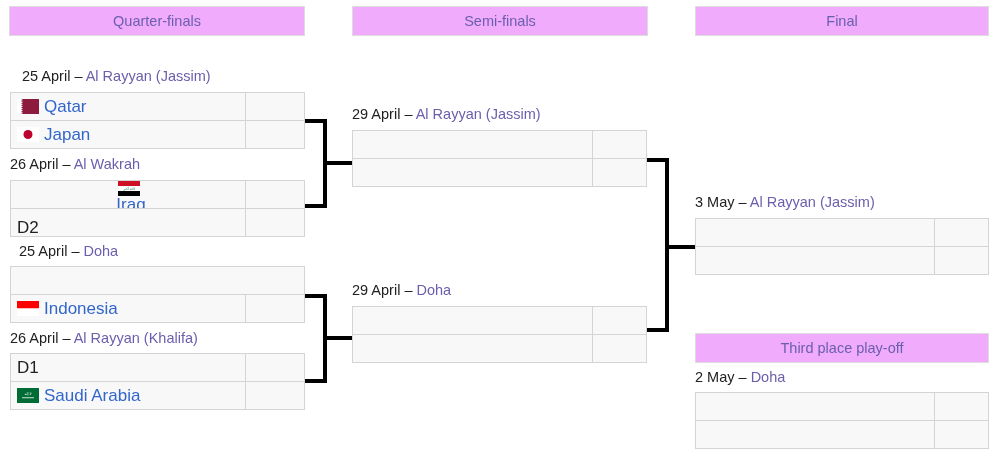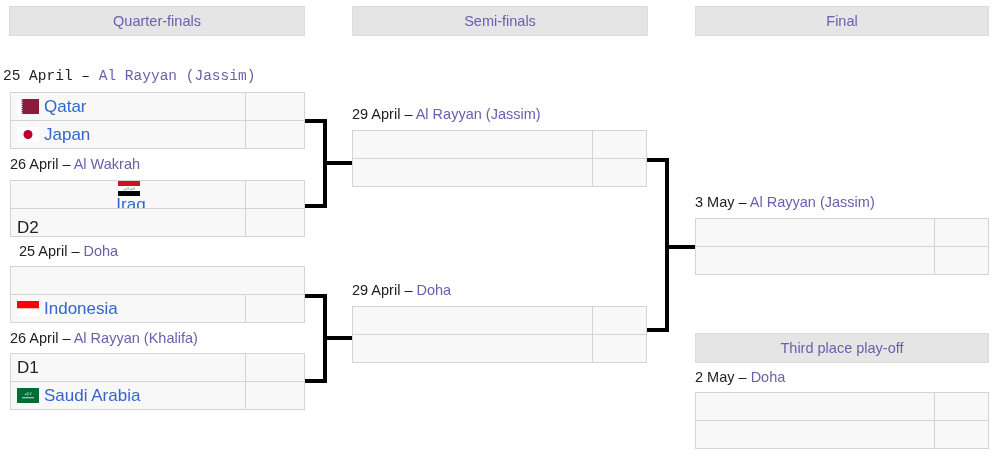--- a/index.html
+++ b/index.html
@@ -19,21 +19,21 @@
   #bracket {
     position: absolute;
     left: 0; top: 0;
     width: 996px;
     height: 460px;
   }
   
   .round-header {
     position: absolute;
     box-sizing: border-box;
-    background: #e5e5e5;
+    background: #f0abfc;
     border: 1px solid #dcdcdc;
     color: #6a5fad;
     font-size: 14.5px;
     text-align: center;
     line-height: 28px;
     height: 30px;
     white-space: nowrap;
     overflow: hidden;
   }
   
@@ -118,21 +118,21 @@
   </div>
 
   <div class="round-header" style="left:695px; top:6px; width:294px;">
     <span>Final</span>
   </div>
 
   <div class="round-header" style="left:695px; top:333px; width:294px;">
     <span>Third place play-off</span>
   </div>
 
-  <div class="match-caption" style="left:3px; top:68px;font-family:Liberation Mono, monospace;">
+  <div class="match-caption" style="left:22px; top:68px;">
     <span>25 April</span>
     <span> – </span>
     <span class="venue-link">Al Rayyan (Jassim)</span>
   </div>
   <div class="match-box" style="left:10px; top:92px; width:295px;">
     <div class="match-row">
       <div class="team-cell" style="width:235px;">
         <span class="flag">
           <svg width="22" height="15" viewBox="0 0 22 15">
             <rect width="22" height="15" fill="#8d1b3d"></rect>

